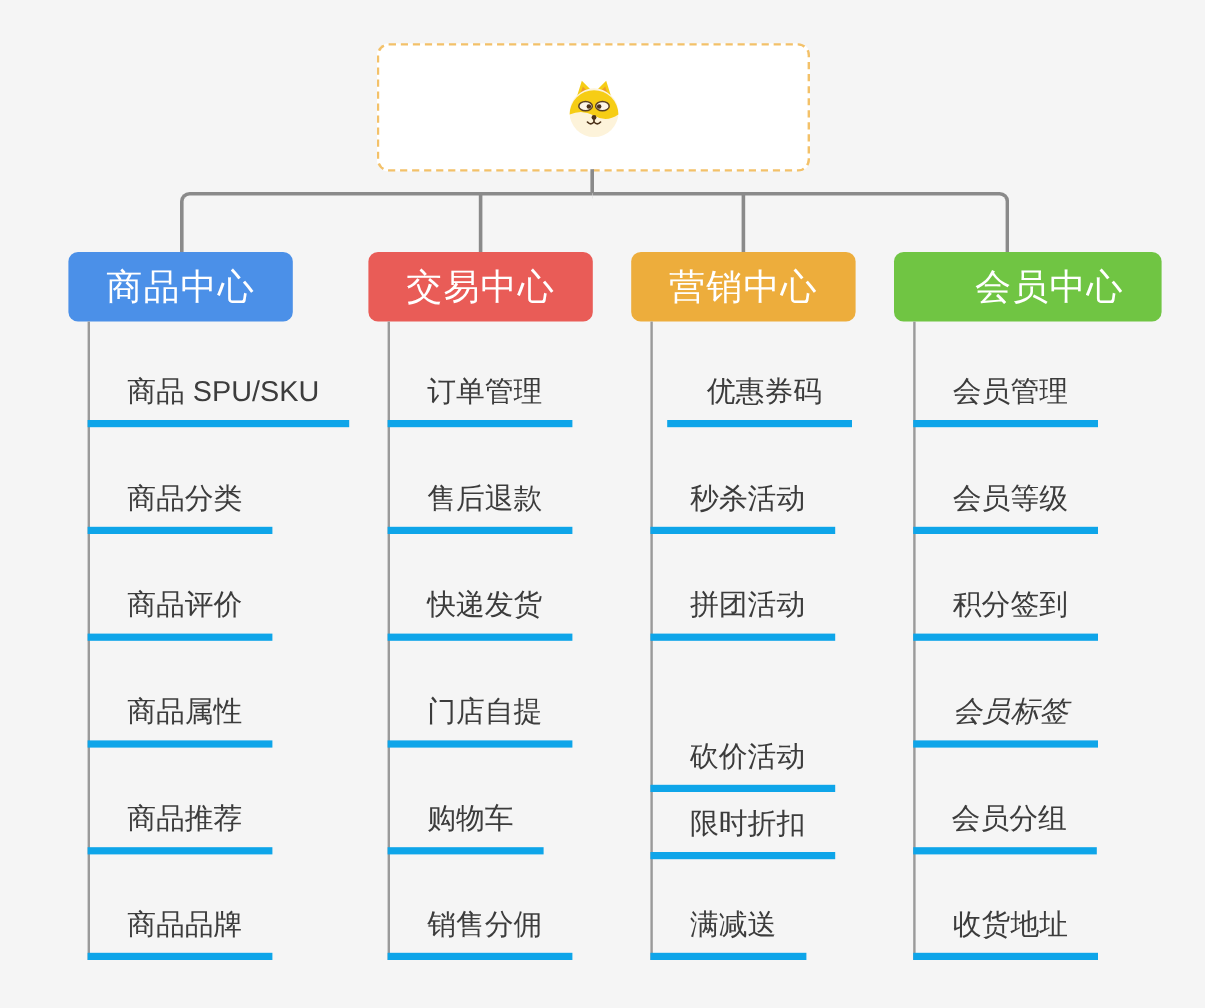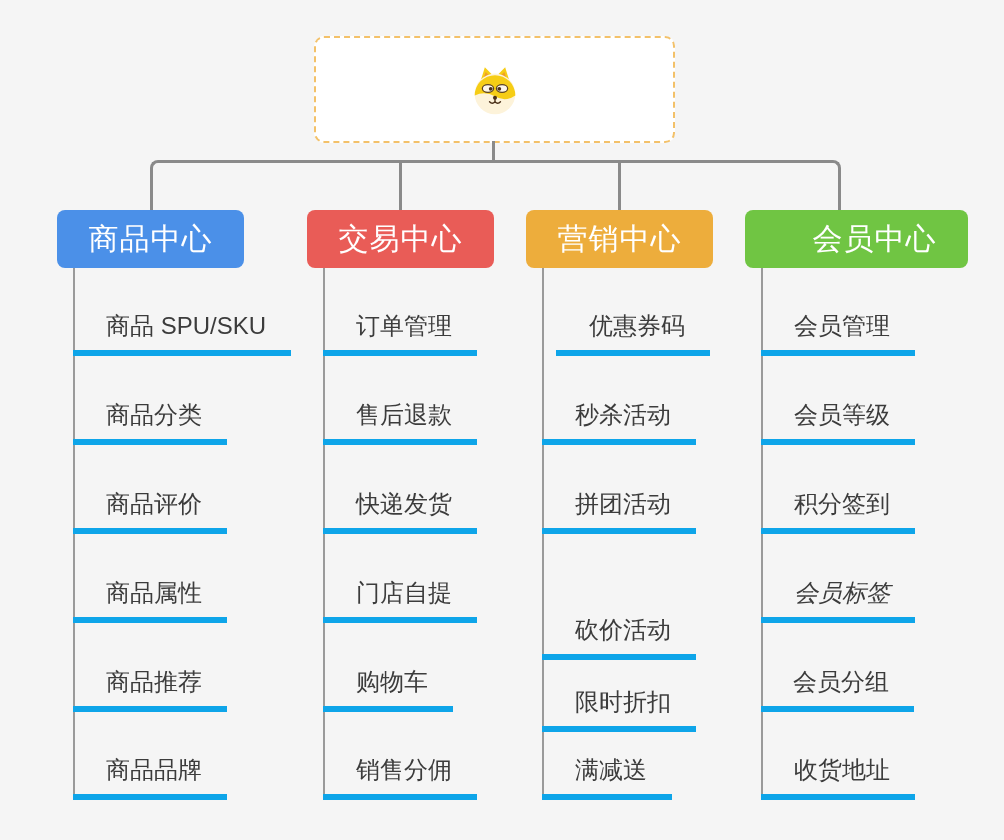--- a/index.html
+++ b/index.html
@@ -103,21 +103,21 @@
       <div class="child" style="left: 323px; top: 486px;">快递发货</div>
       <div class="child" style="left: 323px; top: 575px;">门店自提</div>
       <div class="child" style="left: 323px; top: 664px;">购物车</div>
       <div class="child" style="left: 323px; top: 752px;">销售分佣</div>
       <div class="branch" style="left: 526px; background: rgb(237, 173, 60);">营销中心</div>
       <div class="trunk" style="left: 542px;"></div>
       <div class="child" style="left: 556px; top: 308px;">优惠券码</div>
       <div class="child" style="left: 542px; top: 397px;">秒杀活动</div>
       <div class="child" style="left: 542px; top: 486px;">拼团活动</div>
       <div class="child" style="left: 542px; top: 568px; margin-top: 44px;">砍价活动</div>
-      <div class="child" style="left: 542px; top: 684px;">限时折扣</div>
+      <div class="child" style="left: 542px; top: 668px;">限时折扣</div>
       <div class="child" style="left: 542px; top: 752px;">满减送</div>
       <div class="branch" style="left: 745px; background: rgb(112, 197, 67); padding-left: 36px;">会员中心</div>
       <div class="trunk" style="left: 761px;"></div>
       <div class="child" style="left: 761px; top: 308px;">会员管理</div>
       <div class="child" style="left: 761px; top: 397px;">会员等级</div>
       <div class="child" style="left: 761px; top: 486px;">积分签到</div>
       <div class="child" style="left: 761px; top: 575px; font-style: italic;">会员标签</div>
       <div class="child" style="left: 761px; top: 664px; padding-left: 32px;">会员分组</div>
       <div class="child" style="left: 761px; top: 752px;">收货地址</div>
     </div>

